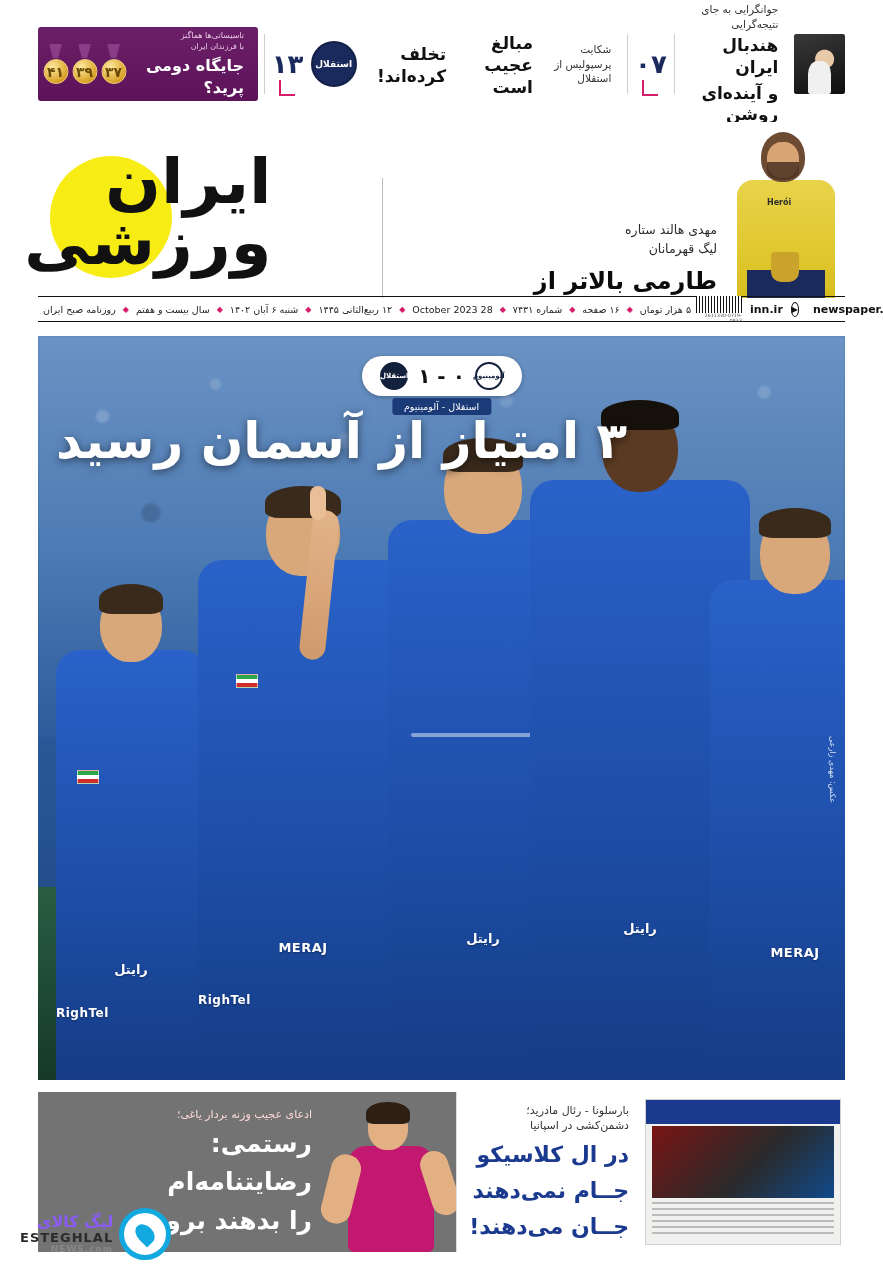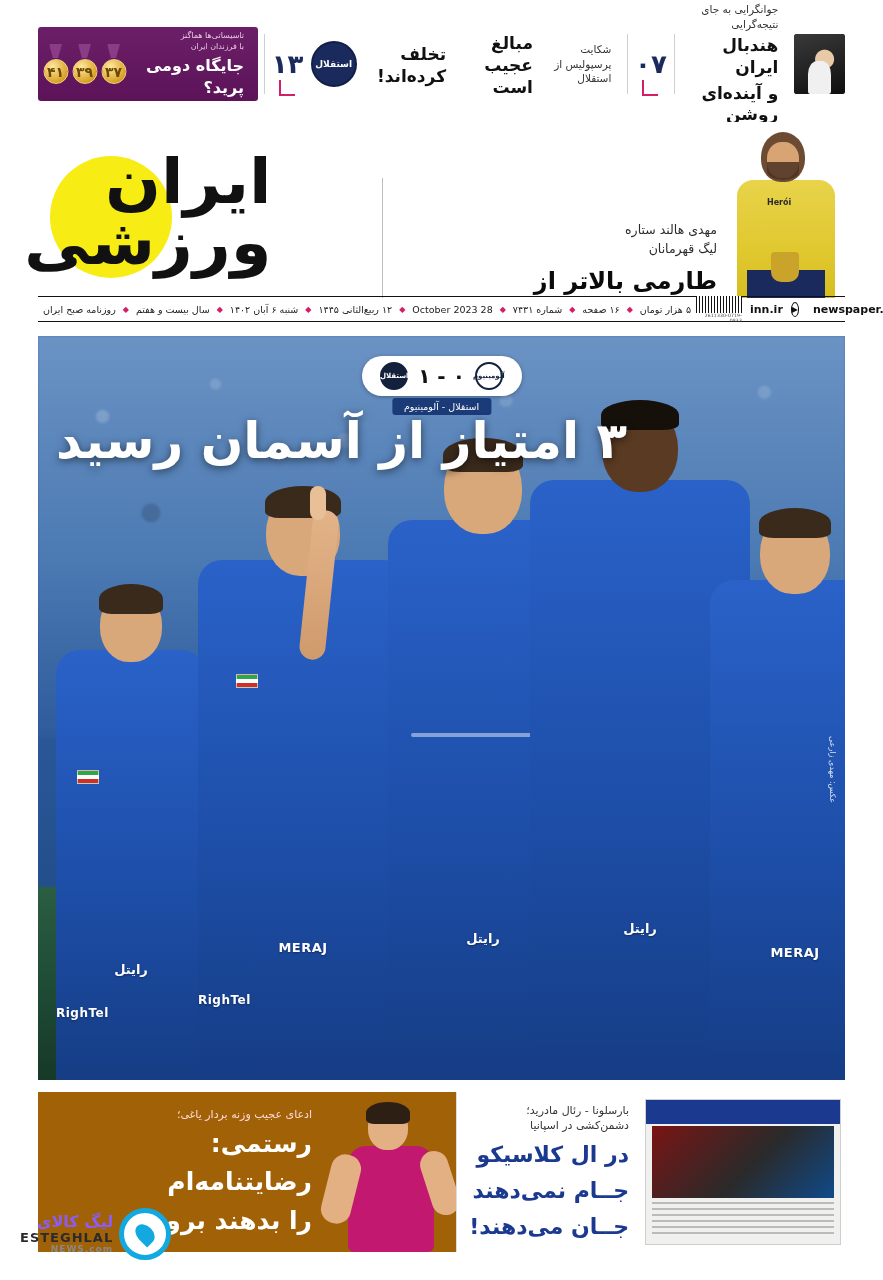--- a/index.html
+++ b/index.html
@@ -271,21 +271,21 @@
     writing-mode: vertical-rl;
     font-size: 8px; color: rgba(255,255,255,.85);
   }
 
   
   .bottom {
     position: absolute; top: 1092px; left: 38px; right: 38px; height: 160px;
     display: flex; flex-direction: row-reverse; gap: 0;
   }
   .b-red {
-    width: 418px; background: #a16207; position: relative; overflow: hidden;
+    width: 418px; background: #737373; position: relative; overflow: hidden;
     display: flex; flex-direction: row-reverse; align-items: center;
   }
   .b-red .txt { padding: 8px 12px 8px 6px; text-align: right; color: #fff; flex: 1 1 auto; }
   .b-red .kick { font-size: 11px; color: #ffd9da; line-height: 1.4; }
   .b-red .head { font-size: 25px; font-weight: bold; line-height: 1.3; margin-top: 6px; }
   .wrestler { width: 132px; height: 160px; position: relative; }
   .w-head { position: absolute; left: 44px; top: 14px; width: 40px; height: 44px;
     background: #e3b083; border-radius: 46%; }
   .w-hair { position: absolute; left: 42px; top: 10px; width: 44px; height: 22px;
     background: #2d1f14; border-radius: 50% 50% 20% 20%; }

